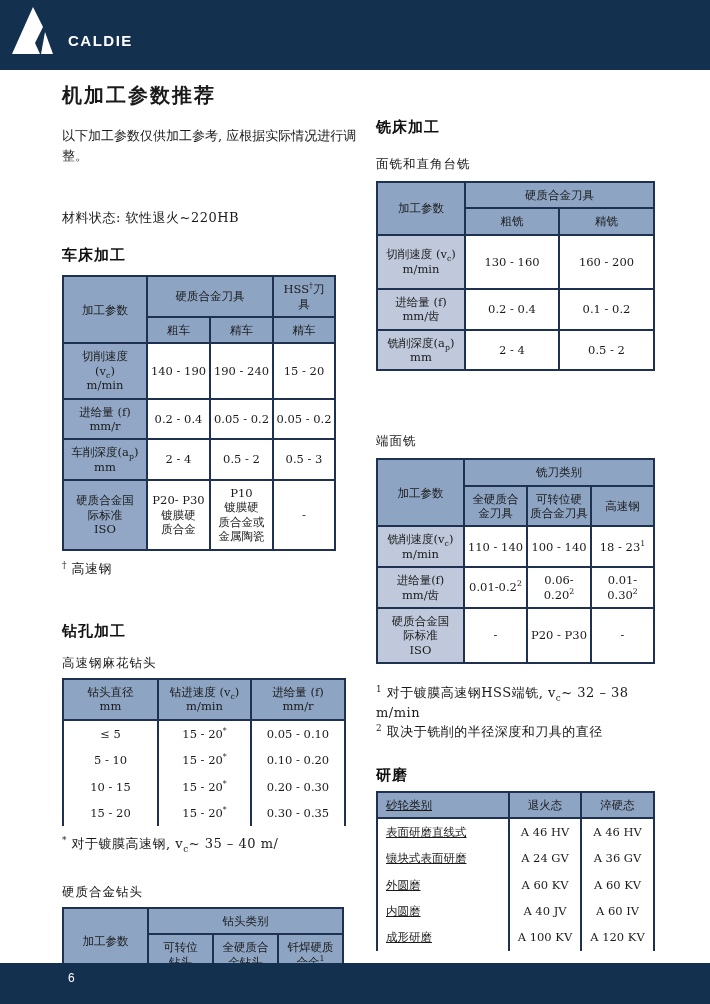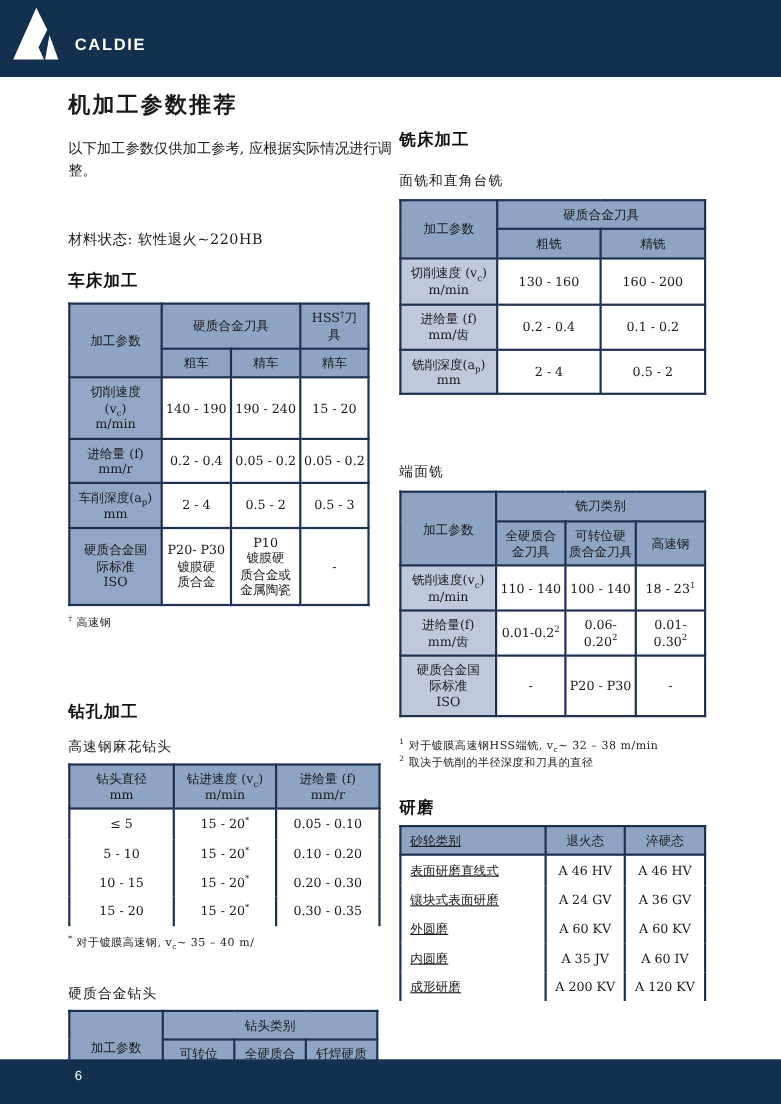--- a/index.html
+++ b/index.html
@@ -18,34 +18,34 @@
     font-size:15px; letter-spacing:1.5px;
   }
   .botbar {
     position:absolute; top:963px; left:0; width:710px; height:41px; background:#14304f;
   }
   .pagenum {
     position:absolute; left:68px; top:971px; color:#ffffff;
     font-family:"Liberation Sans", sans-serif; font-size:12px;
   }
   .col-left  { position:absolute; left:62px;  top:78px;  width:282px; }
-  .col-right { position:absolute; left:363px; top:118px; width:278px; }
+  .col-right { position:absolute; left:376px; top:118px; width:278px; }
 
   .doc-title {
     font-family:"DejaVu Serif", serif; font-weight:bold; font-size:20px;
     margin:4px 0 0 0; letter-spacing:2px;
   }
   .intro { font-size:13px; line-height:1.55; margin-top:17px; width:295px; }
   .material { font-size:13px; margin-top:43px; letter-spacing:0.5px; }
   .sec-h {
     font-family:"Liberation Sans", sans-serif; font-weight:bold; font-size:15px;
     color:#111; letter-spacing:1px;
   }
   .sub-h { font-size:12.5px; letter-spacing:1px; }
-  .fnote { font-size:10px; line-height:1.5; letter-spacing:0.5px; }
+  .fnote { font-size:13px; line-height:1.5; letter-spacing:0.5px; }
 
   table.ptable {
     border-collapse:collapse; table-layout:fixed;
     font-size:11.5px; line-height:1.25;
   }
   table.ptable th, table.ptable td {
     border:2px solid #1e3150; text-align:center; vertical-align:middle;
     padding:5px 2px; white-space:pre-line; font-weight:normal;
   }
   .hdr { background:#8da4c3; }
@@ -136,21 +136,21 @@
 镀膜硬
 质合金或
 金属陶瓷</td>
         <td>-</td>
       </tr>
     </tbody>
   </table>
 
   <div class="fnote mt8"><sup>†</sup> 高速钢</div>
 
-  <div class="sec-h" style="margin-top:64px">钻孔加工</div>
+  <div class="sec-h" style="margin-top:44px">钻孔加工</div>
 
   <div class="sub-h mt14">高速钢麻花钻头</div>
 
   <table class="ptable openrows mt6" style="width:282px">
     <colgroup>
         <col style="width:95px">
         <col style="width:93px">
         <col style="width:94px">
       </colgroup>
     <thead>
@@ -249,21 +249,21 @@
         <th rowspan="2" class="hdr">加工参数</th>
         <th colspan="2" class="hdr">硬质合金刀具</th>
       </tr>
       <tr>
         <th class="hdr">粗铣</th>
         <th class="hdr">精铣</th>
       </tr>
     </thead>
     <tbody>
       <tr>
-        <td class="lbl" style="height:42px">切削速度 (v<sub>c</sub>)
+        <td class="lbl" style="height:54px">切削速度 (v<sub>c</sub>)
 m/min</td>
         <td>130 - 160</td>
         <td>160 - 200</td>
       </tr>
       <tr>
         <td class="lbl">进给量 (f)
 mm/齿</td>
         <td>0.2 - 0.4</td>
         <td>0.1 - 0.2</td>
       </tr>
@@ -354,26 +354,26 @@
         <td>A 24 GV</td>
         <td>A 36 GV</td>
       </tr>
       <tr>
         <td class="rowname">外圆磨</td>
         <td>A 60 KV</td>
         <td>A 60 KV</td>
       </tr>
       <tr>
         <td class="rowname">内圆磨</td>
-        <td>A 35 JV</td>
+        <td>A 40 JV</td>
         <td>A 60 IV</td>
       </tr>
       <tr>
         <td class="rowname">成形研磨</td>
-        <td>A 200 KV</td>
+        <td>A 100 KV</td>
         <td>A 120 KV</td>
       </tr>
     </tbody>
   </table>
 
 </div>
 
 <div class="botbar"></div>
 <div class="pagenum">6</div>
 

